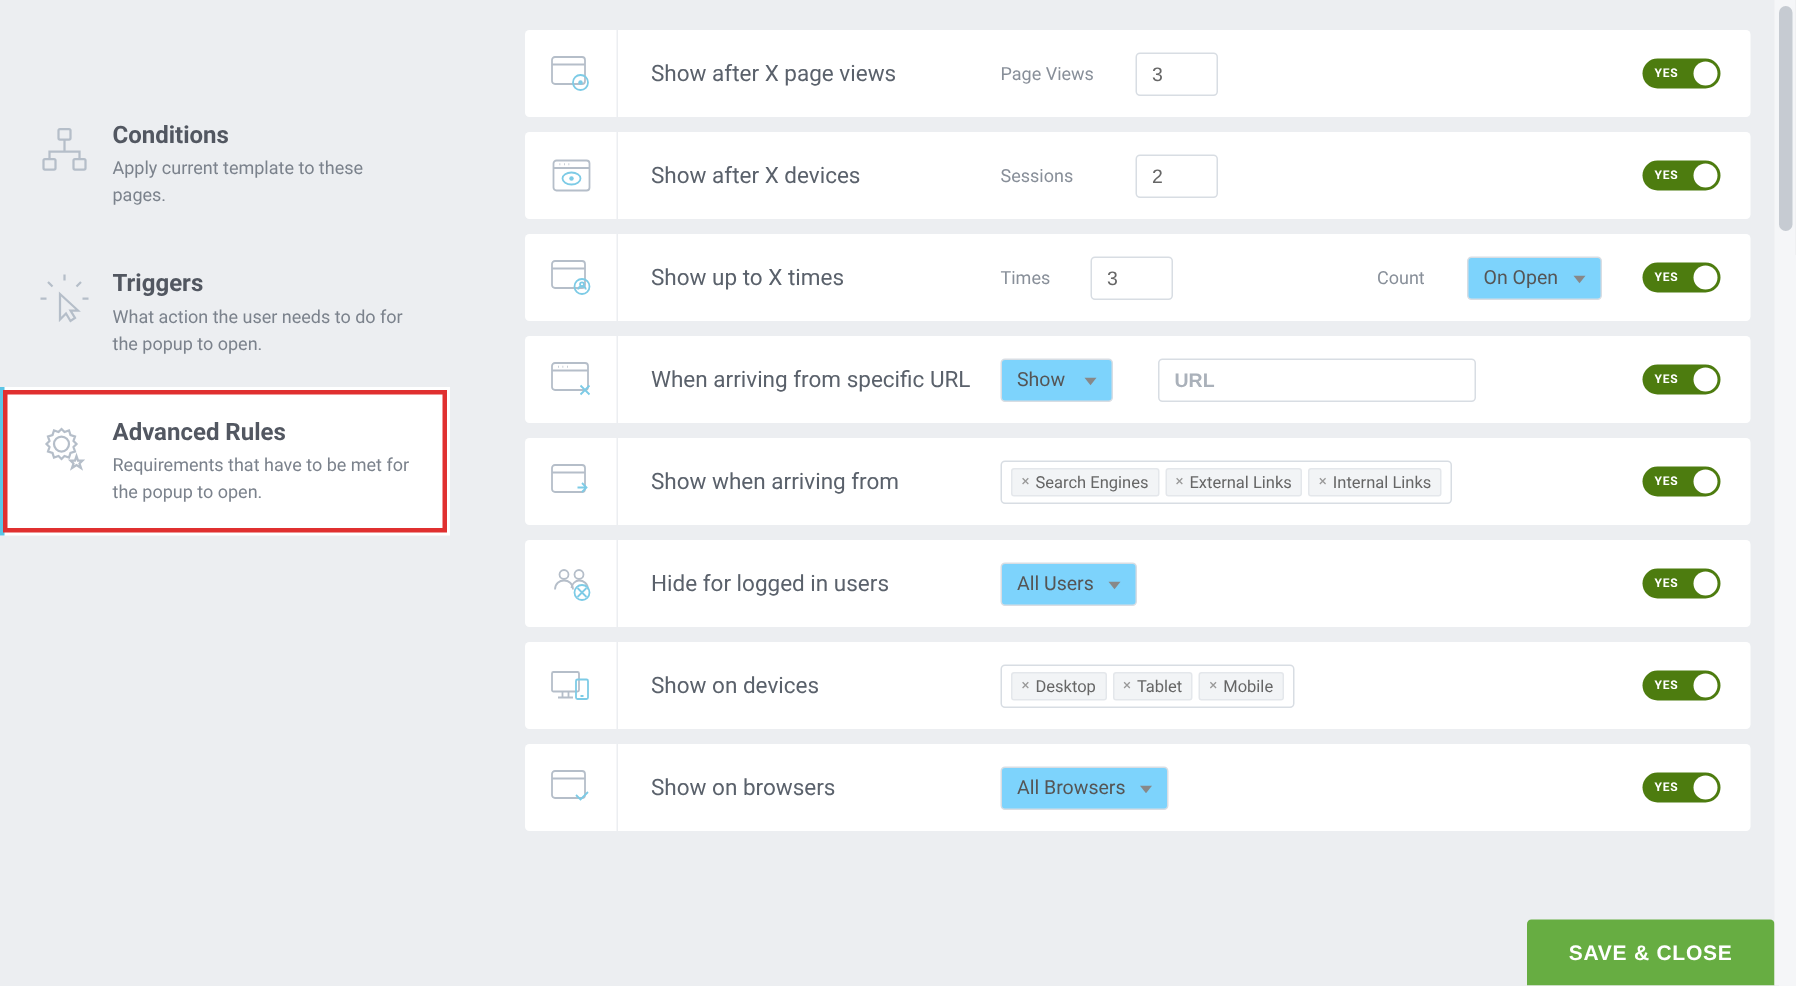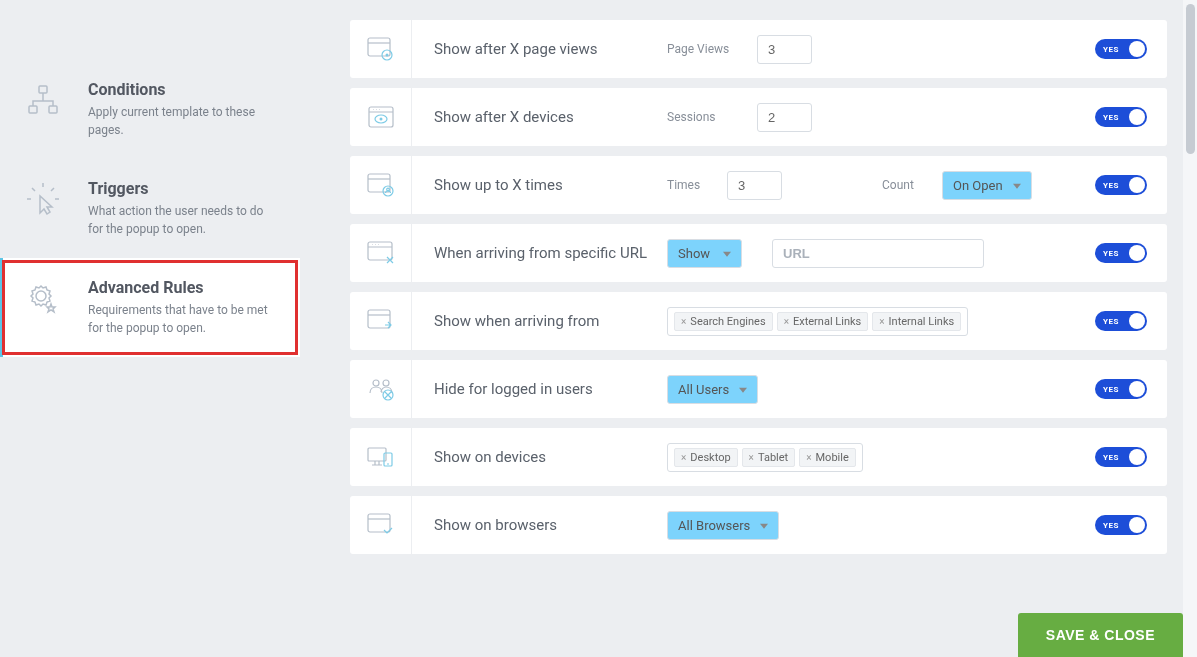--- a/index.html
+++ b/index.html
@@ -17,21 +17,21 @@
 }
 .sidebar {
   width: 300px;
   background: #eceef1;
   padding-top: 60px;
   flex-shrink: 0;
 }
 .sidebar-item {
   display: flex;
   padding: 20px 20px 20px 20px;
-  gap: 25px;
+  gap: 12px;
   cursor: pointer;
   border-left: 3px solid transparent;
 }
 .sidebar-item.active {
   background: #ffffff;
   border-left: 3px solid #5cc5e6;
 }
 .sidebar-item.highlighted {
   outline: 3px solid #e03030;
   outline-offset: -5px;
@@ -156,21 +156,21 @@
   gap: 4px;
 }
 .tag-x { color: #999; font-size: 10px; }
 .toggle-cell {
   margin-left: auto;
   padding-right: 20px;
 }
 .toggle {
   width: 52px;
   height: 20px;
-  background: #1d4ed8;
+  background: #4d7c0f;
   border-radius: 20px;
   position: relative;
   cursor: pointer;
 }
 .toggle-label {
   position: absolute;
   left: 8px;
   top: 50%;
   transform: translateY(-50%);
   font-size: 8px;
@@ -322,21 +322,21 @@
             <path d="M1 6 H23"></path>
             <circle cx="21" cy="18" r="5" stroke="#7dcbe6"></circle>
             <circle cx="21" cy="16.5" r="1.3" stroke="#7dcbe6"></circle>
             <path d="M18.5 20 C18.5 18.5 20 18 21 18 C22 18 23.5 18.5 23.5 20" stroke="#7dcbe6"></path>
           </svg>
       </div>
       <div class="rule-title">Show up to X times</div>
       <div class="rule-controls">
         <span class="field-label" style="min-width:40px">Times</span>
         <input class="num-input" value="3" style="">
-        <span class="field-label" style="margin-left:80px;min-width:40px">Count</span>
+        <span class="field-label" style="margin-left:116px;min-width:40px">Count</span>
         <div class="select"><span>On Open</span></div>
       </div>
       <div class="toggle-cell">
           <div class="toggle">
             <span class="toggle-label">YES</span>
             <span class="toggle-knob"></span>
           </div>
         </div>
     </div>
 

